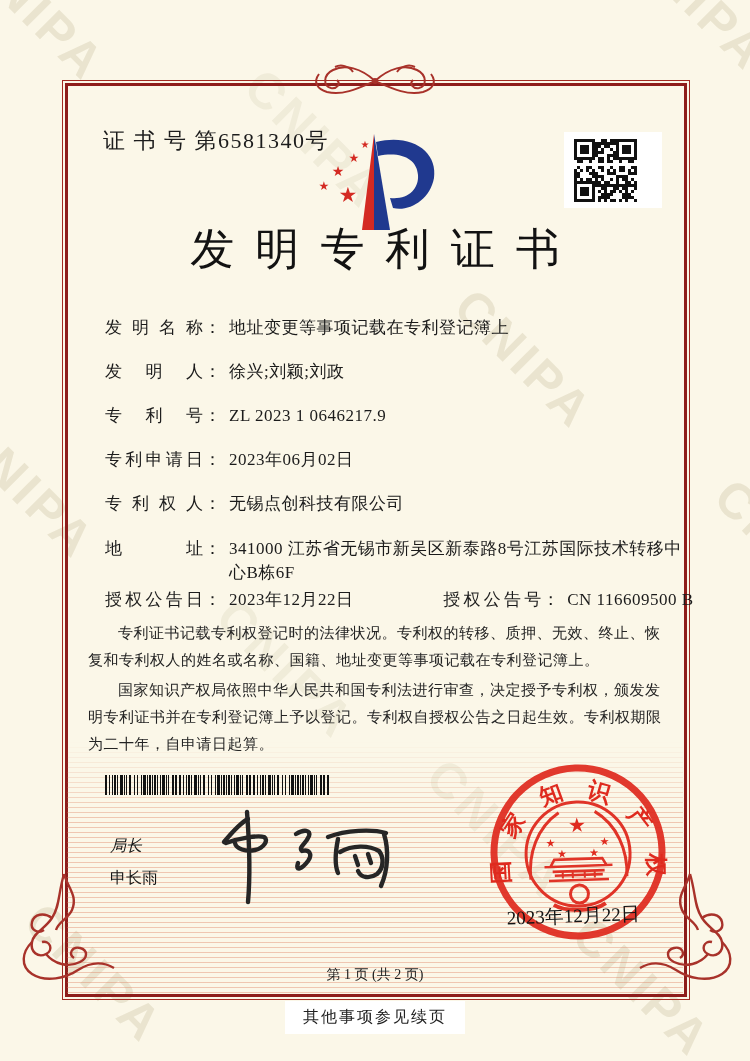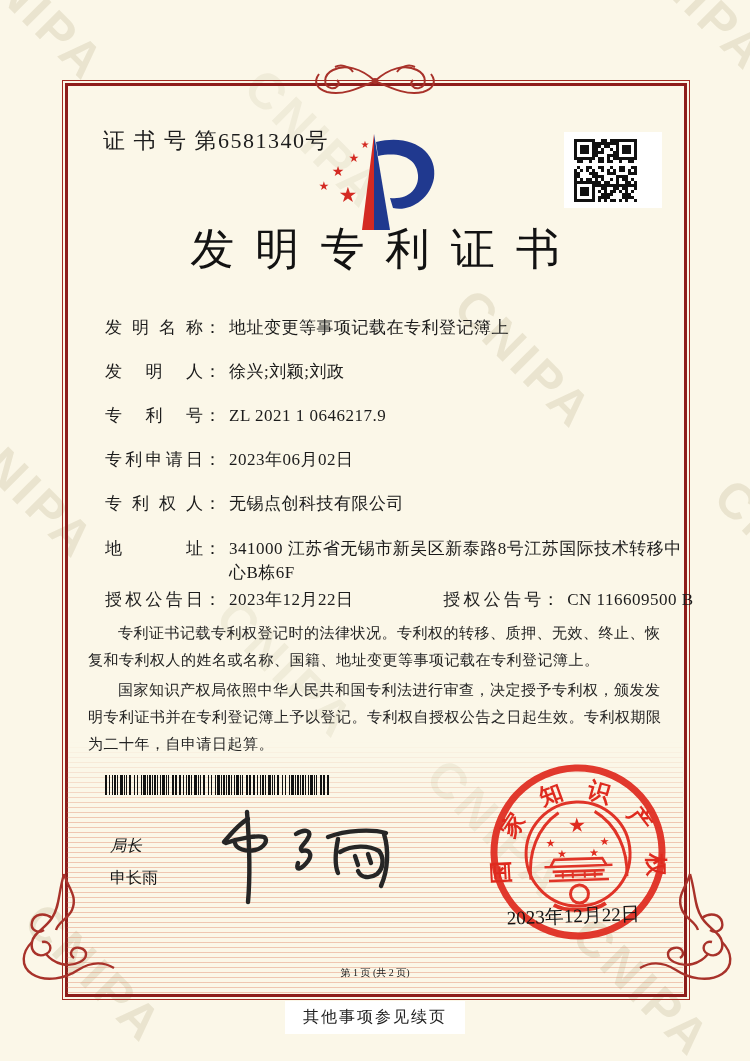--- a/index.html
+++ b/index.html
@@ -42,21 +42,21 @@
   .paras p{margin:0 0 3px 0;text-indent:2em;letter-spacing:0.5px;}
 
   .barcode{position:absolute;left:105px;top:775px;}
 
   .sig-title{position:absolute;left:110px;top:836px;font-family:"Liberation Sans","DejaVu Sans",sans-serif;font-size:16px;color:#161616;font-style:italic;}
   .sig-name{position:absolute;left:110px;top:868px;font-family:"Liberation Sans","DejaVu Sans",sans-serif;font-size:16px;color:#161616;}
   .signature{position:absolute;left:212px;top:806px;}
 
   .seal{position:absolute;left:486px;top:760px;width:184px;height:184px;transform:rotate(-2deg);}
 
-  .pagefoot{position:absolute;left:0;top:966px;width:750px;text-align:center;font-size:10px;color:#222;}
+  .pagefoot{position:absolute;left:0;top:966px;width:750px;text-align:center;font-size:14px;color:#222;}
   .note{position:absolute;left:50%;top:1001px;transform:translateX(-50%);background:#ffffff;
         padding:6px 18px;font-size:16px;letter-spacing:2px;color:#222;}
 
   .ornament-top{position:absolute;left:295px;top:60px;}
   .corner{position:absolute;}
   .corner.bl{left:8px;top:872px;}
   .corner.br{left:638px;top:872px;transform:scaleX(-1);}
 </style>
 </head>
 <body>
@@ -298,21 +298,21 @@
         <span>发</span>
         <span>明</span>
         <span>人</span>
       </span><span class="colon">：</span><span class="val">徐兴;刘颖;刘政</span>
   </div>
   <div class="row" style="top:404px;">
     <span class="jlabel">
         <span>专</span>
         <span>利</span>
         <span>号</span>
-      </span><span class="colon">：</span><span class="val">ZL 2021 1 0646217.9</span>
+      </span><span class="colon">：</span><span class="val">ZL 2023 1 0646217.9</span>
   </div>
   <div class="row" style="top:448px;">
     <span class="jlabel">
         <span>专</span>
         <span>利</span>
         <span>申</span>
         <span>请</span>
         <span>日</span>
       </span><span class="colon">：</span><span class="val">2023年06月02日</span>
   </div>

